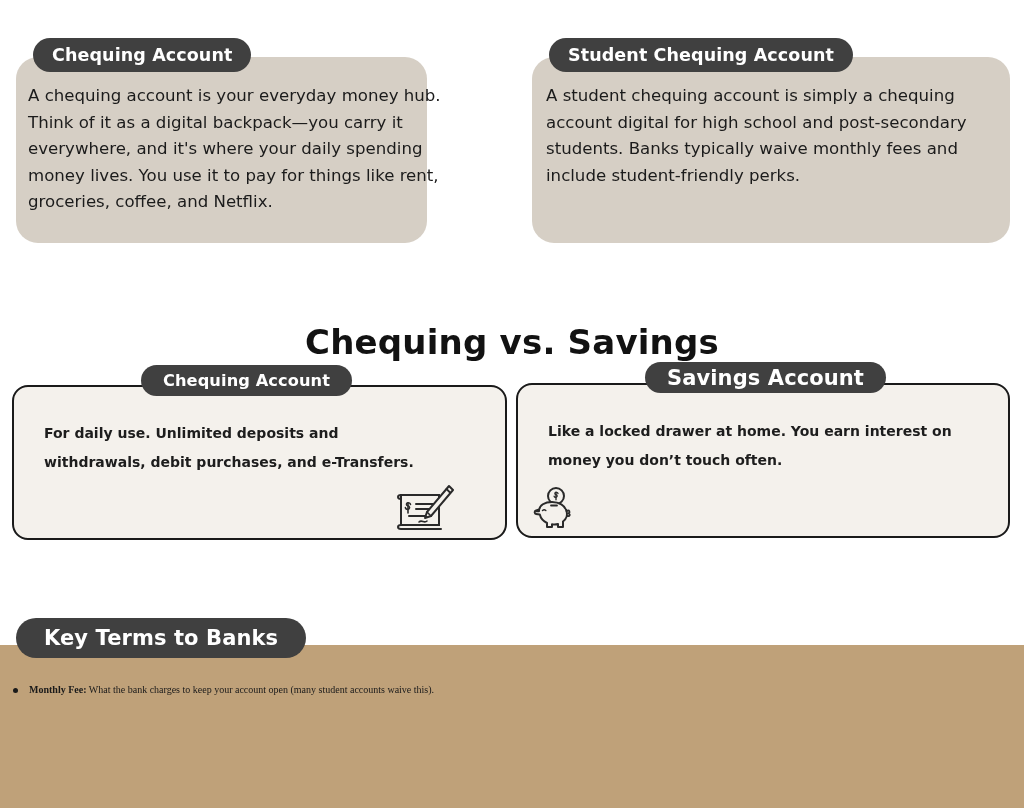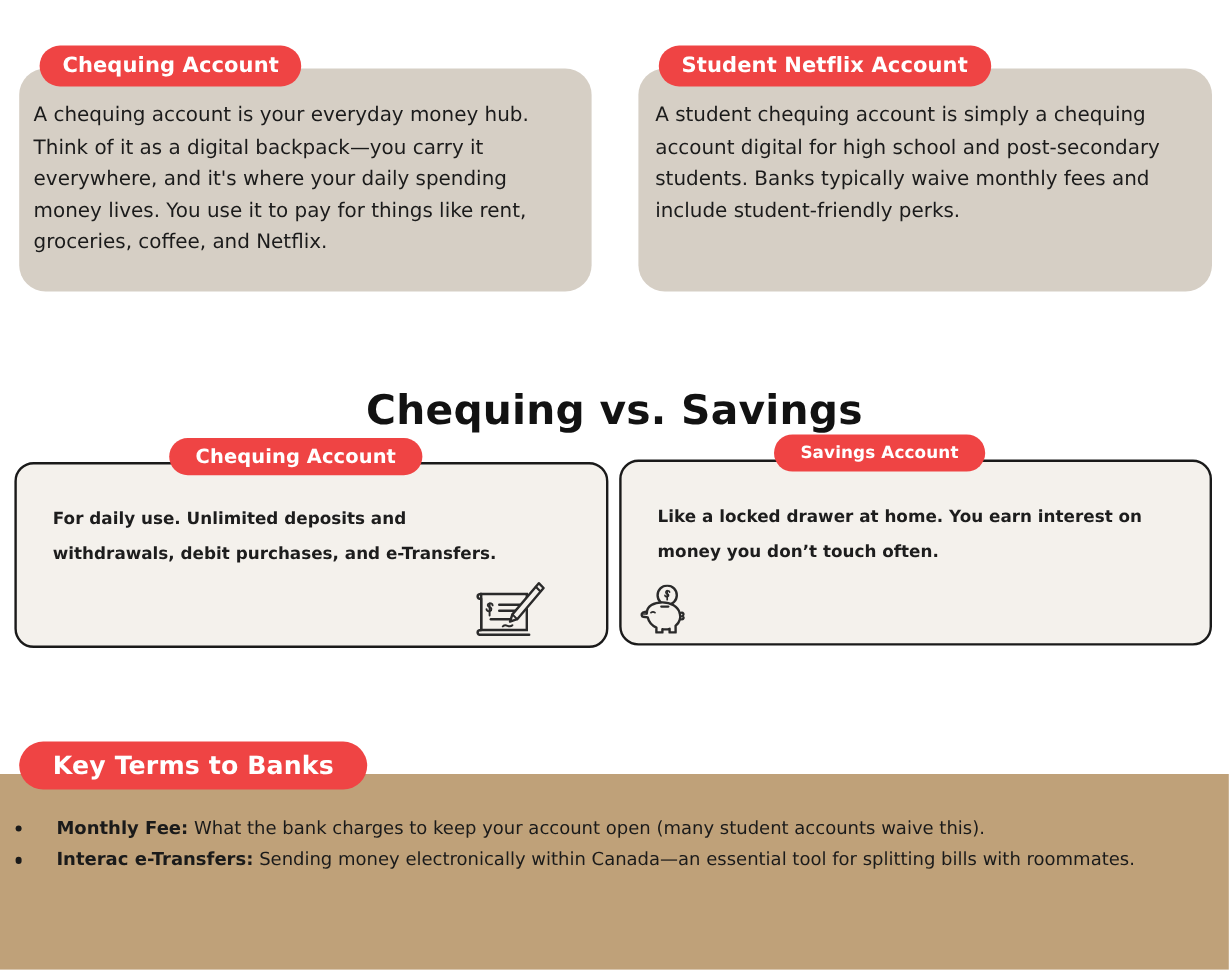--- a/index.html
+++ b/index.html
@@ -13,21 +13,21 @@
     background: #ffffff;
     font-family: "DejaVu Sans", "Liberation Sans", sans-serif;
     position: relative;
     overflow: hidden;
     -webkit-font-smoothing: antialiased;
   }
 
   
   .pill {
     position: absolute;
-    background: #ef4444;
+    background: #404040;
     color: #ffffff;
     border-radius: 999px;
     display: flex;
     align-items: center;
     justify-content: center;
     font-weight: bold;
     letter-spacing: 0.1px;
     white-space: nowrap;
     z-index: 5;
     box-sizing: border-box;
@@ -42,21 +42,21 @@
     z-index: 1;
   }
   .def-card .body {
     position: absolute;
     color: #1b1b1b;
     font-size: 16.6px;
     line-height: 26.5px;
     font-weight: 400;
   }
 
-  #card-chequing      { left: 16px;  top: 57px; width: 477px; height: 186px; }
+  #card-chequing      { left: 16px;  top: 57px; width: 411px; height: 186px; }
   #card-chequing .body{ left: 12px;  top: 26px; width: 448px; }
   #badge-chequing     { left: 33px;  top: 38px; height: 34px; padding: 0 19px; font-size: 17.5px; }
 
   #card-student       { left: 532px; top: 57px; width: 478px; height: 186px; }
   #card-student .body { left: 14px;  top: 26px; width: 460px; }
   #badge-student      { left: 549px; top: 38px; height: 34px; padding: 0 19px; font-size: 17.5px; }
 
   
   #section-title {
     position: absolute;
@@ -87,21 +87,21 @@
     color: #1d1d1d;
   }
 
   #cmp-chequing       { left: 12px;  top: 385px; width: 495px; height: 155px; }
   #cmp-chequing .body { left: 30px;  top: 32px;  width: 400px; }
   #badge-cmp-chequing { left: 141px; top: 365px; height: 31px; padding: 0 22px; font-size: 16.2px; }
   #icon-cheque        { left: 393px; top: 483px; }
 
   #cmp-savings        { left: 516px; top: 383px; width: 494px; height: 155px; padding-left: 28px; }
   #cmp-savings .body  { left: 30px;  top: 32px;  width: 430px; }
-  #badge-cmp-savings  { left: 645px; top: 362px; height: 31px; padding: 0 22px; font-size: 14px; }
+  #badge-cmp-savings  { left: 645px; top: 362px; height: 31px; padding: 0 22px; font-size: 21px; }
   #icon-piggy         { left: 529px; top: 487px; }
 
   
   #key-terms-band {
     position: absolute;
     left: 0;
     top: 645px;
     width: 1024px;
     height: 163px;
     background: #bfa179;
@@ -118,27 +118,28 @@
     position: absolute;
     left: 0;
     top: 32px;
     width: 1024px;
     margin: 0;
     padding: 0;
     list-style: none;
   }
   #key-terms-list li {
     position: relative;
-    padding-left: 47px;
+    padding-left: 29px;
     margin: 0 0 0 0;
     height: 26.4px;
     line-height: 26.4px;
-    font-size: 15px;
+    font-size: 10px;
     color: #1a1a1a;
     white-space: nowrap;
+    font-family: Liberation Serif, serif;
   }
   #key-terms-list li .dot {
     position: absolute;
     left: 13px;
     top: 11px;
     width: 5.2px;
     height: 5.2px;
     border-radius: 50%;
     background: #1a1a1a;
   }
@@ -153,21 +154,21 @@
 <body>
 
 <div class="def-card" id="card-chequing">
   <div class="body">A chequing account is your everyday money hub. Think of it as a digital backpack—you carry it everywhere, and it's where your daily spending money lives. You use it to pay for things like rent, groceries, coffee, and Netflix.</div>
 </div>
 <div class="pill" id="badge-chequing">Chequing Account</div>
 
 <div class="def-card" id="card-student">
   <div class="body">A student chequing account is simply a chequing account digital for high school and post-secondary students. Banks typically waive monthly fees and include student-friendly perks.</div>
 </div>
-<div class="pill" id="badge-student">Student Netflix Account</div>
+<div class="pill" id="badge-student">Student Chequing Account</div>
 
 <div id="section-title">Chequing vs. Savings</div>
 
 <div class="cmp-card" id="cmp-chequing">
   <div class="body">For daily use. Unlimited deposits and withdrawals, debit purchases, and e-Transfers.</div>
 </div>
 <div class="pill" id="badge-cmp-chequing">Chequing Account</div>
 <svg id="icon-cheque" class="glyph" width="62" height="50" viewBox="0 0 62 50" fill="none" style="position:absolute;z-index:3;">
 
   <path d="M8 12 L46 12 L46 42 L8 42 Z" fill="#f4f1ec" stroke="#2a2a2a" stroke-width="2"></path>
@@ -207,18 +208,15 @@
   <path d="M22 18.5 L28 18.5" stroke="#2a2a2a" stroke-width="1.8" stroke-linecap="round"></path>
 
   <path d="M37.5 24 C40.5 22.5 41.5 25 39.5 26.5 C41.5 27 41 29.5 38.5 29" fill="none" stroke="#2a2a2a" stroke-width="1.8" stroke-linecap="round"></path>
 </svg>
 
 <div id="key-terms-band">
   <ul id="key-terms-list">
     <li>
       <span class="dot"></span><span class="term">Monthly Fee:</span><span class="desc"> What the bank charges to keep your account open (many student accounts waive this).</span>
     </li>
-    <li>
-      <span class="dot"></span><span class="term">Interac e-Transfers:</span><span class="desc"> Sending money electronically within Canada—an essential tool for splitting bills with roommates.</span>
-    </li>
   </ul>
 </div>
 <div class="pill" id="badge-key-terms">Key Terms to Banks</div>
 
 </body></html>

